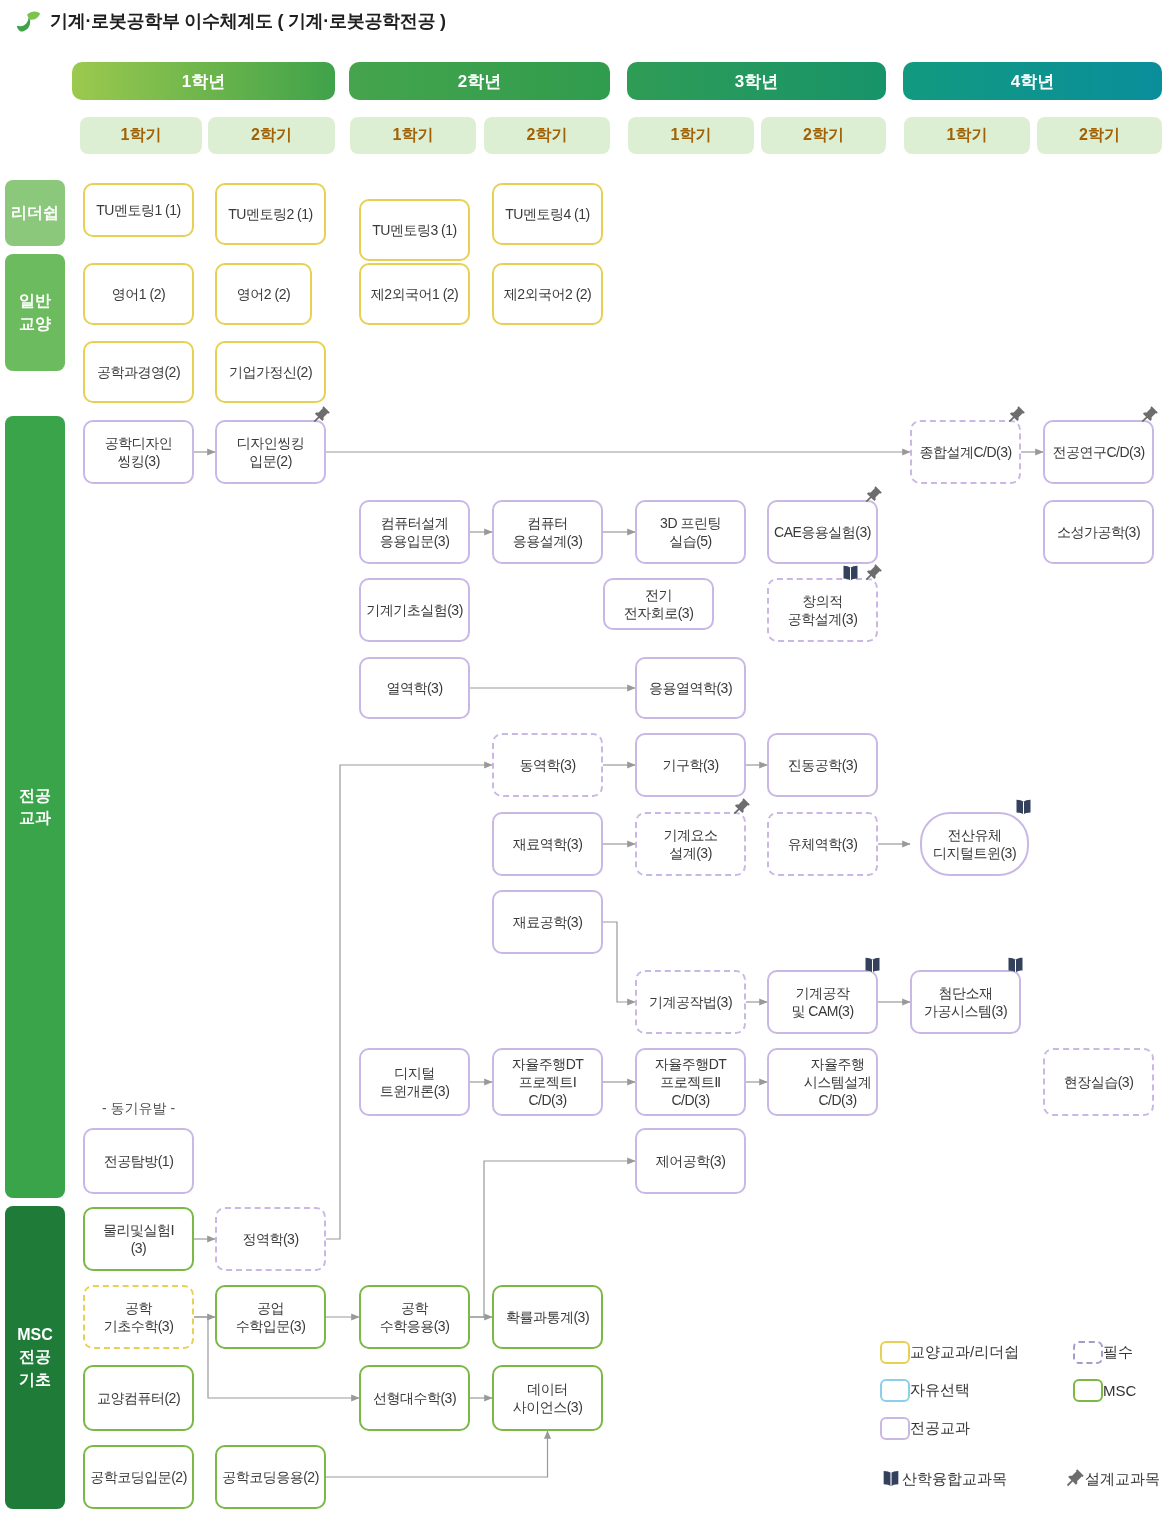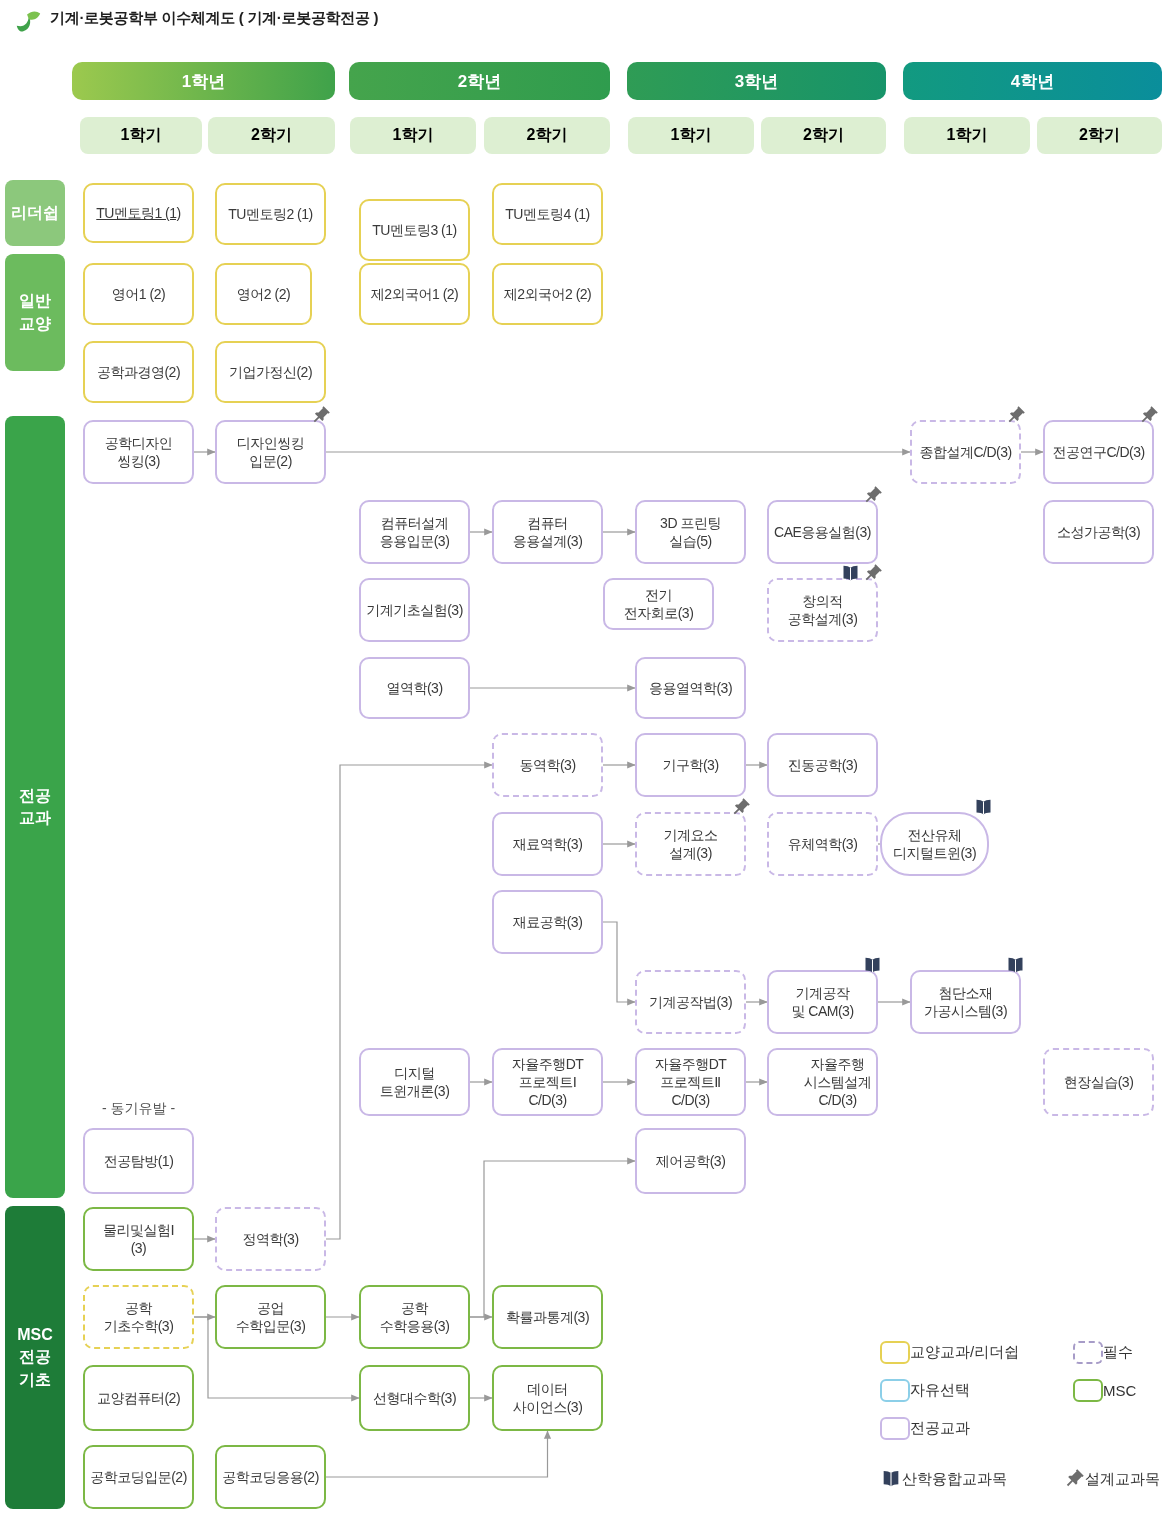--- a/index.html
+++ b/index.html
@@ -1,22 +1,22 @@
 <!DOCTYPE html>
 <html><head>
 <meta charset="utf-8">
 <style>
   * { margin:0; padding:0; box-sizing:border-box; }
   body { background:#ffffff; font-family:"Liberation Sans","DejaVu Sans",sans-serif; }
   .canvas { position:relative; width:1166px; height:1514px; background:#fff; overflow:hidden; }
   .logo { position:absolute; left:13px; top:6px; width:30px; height:30px; }
-  .page-title { position:absolute; left:50px; top:9px; font-size:15px; font-weight:bold; color:#1f1f1f; letter-spacing:-0.3px; }
+  .page-title { position:absolute; left:50px; top:9px; font-size:18px; font-weight:bold; color:#1f1f1f; letter-spacing:-0.3px; }
   .year-header { position:absolute; top:62px; height:38px; border-radius:10px; color:#fff;
                  font-weight:bold; font-size:17px; display:flex; align-items:center; justify-content:center; }
-  .sem-header  { position:absolute; top:117px; height:37px; border-radius:8px; color:#000000;
+  .sem-header  { position:absolute; top:117px; height:37px; border-radius:8px; color:#a16207;
                  font-weight:bold; font-size:16px; display:flex; align-items:center; justify-content:center; }
   .side-cat { position:absolute; left:5px; width:60px; border-radius:8px; color:#fff; font-weight:bold;
               font-size:16px; display:flex; align-items:center; justify-content:center; text-align:center;
               white-space:pre-line; line-height:1.4; }
   .edges { position:absolute; left:0; top:0; pointer-events:none; }
   .course { position:absolute; background:#fff; border:2px solid #ccc; border-radius:10px;
             display:flex; align-items:center; justify-content:center; text-align:center;
             font-size:14px; color:#3a3a3a; line-height:1.3; white-space:pre-line;
             letter-spacing:-0.5px; padding:2px; }
   .course.dashed { border-style:dashed; }
@@ -84,21 +84,21 @@
     <div class="sem-header" style="left: 904px; width: 126px; background: rgb(221, 239, 210);">1학기</div>
     <div class="sem-header" style="left: 1037px; width: 125px; background: rgb(221, 239, 210);">2학기</div>
     <div class="side-cat" style="top: 180px; height: 66px; background: rgb(140, 200, 124);">리더쉽</div>
     <div class="side-cat" style="top: 254px; height: 117px; background: rgb(108, 187, 94);">일반
 교양</div>
     <div class="side-cat" style="top: 416px; height: 782px; background: rgb(58, 164, 74);">전공
 교과</div>
     <div class="side-cat" style="top: 1206px; height: 303px; background: rgb(30, 124, 56);">MSC
 전공
 기초</div>
-    <div class="course" style="left: 83px; top: 183px; width: 111px; height: 60px; border-color: rgb(230, 209, 84); text-decoration: underline;"><span class="course-label">TU멘토링1 (1)</span></div>
+    <div class="course" style="left: 83px; top: 183px; width: 111px; height: 54px; border-color: rgb(230, 209, 84);"><span class="course-label">TU멘토링1 (1)</span></div>
     <div class="course" style="left: 83px; top: 263px; width: 111px; height: 62px; border-color: rgb(230, 209, 84);"><span class="course-label">영어1 (2)</span></div>
     <div class="course" style="left: 83px; top: 341px; width: 111px; height: 62px; border-color: rgb(230, 209, 84);"><span class="course-label">공학과경영(2)</span></div>
     <div class="course" style="left: 83px; top: 420px; width: 111px; height: 64px; border-color: rgb(201, 184, 230);"><span class="course-label">공학디자인
 씽킹(3)</span></div>
     <div class="course" style="left: 83px; top: 1128px; width: 111px; height: 66px; border-color: rgb(201, 184, 230);"><span class="course-label">전공탐방(1)</span></div>
     <div class="course" style="left: 83px; top: 1207px; width: 111px; height: 64px; border-color: rgb(124, 184, 69);"><span class="course-label">물리및실험Ⅰ
 (3)</span></div>
     <div class="course dashed" style="left: 83px; top: 1285px; width: 111px; height: 64px; border-color: rgb(230, 209, 84);"><span class="course-label">공학
 기초수학(3)</span></div>
     <div class="course" style="left: 83px; top: 1365px; width: 111px; height: 66px; border-color: rgb(124, 184, 69);"><span class="course-label">교양컴퓨터(2)</span></div>
@@ -179,21 +179,21 @@
           <path d="M12 5.5v14.5" stroke="#ffffff" stroke-width="1.2" fill="none"></path>
         </svg></div></div>
     <div class="course" style="left: 767px; top: 1048px; width: 111px; height: 68px; border-color: rgb(201, 184, 230); padding-left: 32px;"><span class="course-label">자율주행
 시스템설계
 C/D(3)</span></div>
     <div class="course dashed" style="left: 910px; top: 420px; width: 111px; height: 64px; border-color: rgb(201, 184, 230);"><span class="course-label">종합설계C/D(3)</span><div class="icon-row"><svg viewBox="0 0 24 24">
           <g transform="rotate(45 12 12)">
             <path d="M16 11V4h1V2H7v2h1v7l-2 2v2h5v7h2v-7h5v-2l-2-2z" fill="#6d6d6d"></path>
           </g>
         </svg></div></div>
-    <div class="course" style="left: 880px; top: 812px; width: 109px; height: 64px; border-color: rgb(201, 184, 230); border-radius: 30px;"><span class="course-label">전산유체
+    <div class="course" style="left: 920px; top: 812px; width: 109px; height: 64px; border-color: rgb(201, 184, 230); border-radius: 30px;"><span class="course-label">전산유체
 디지털트윈(3)</span><div class="icon-row"><svg viewBox="0 0 24 24">
           <path d="M12 5.5C10.2 4 7.7 3.2 4 3.2v14.6c3.7 0 6.2.8 8 2.2 1.8-1.4 4.3-2.2 8-2.2V3.2c-3.7 0-6.2.8-8 2.3z" fill="#33415c"></path>
           <path d="M12 5.5v14.5" stroke="#ffffff" stroke-width="1.2" fill="none"></path>
         </svg></div></div>
     <div class="course" style="left: 910px; top: 970px; width: 111px; height: 64px; border-color: rgb(201, 184, 230);"><span class="course-label">첨단소재
 가공시스템(3)</span><div class="icon-row"><svg viewBox="0 0 24 24">
           <path d="M12 5.5C10.2 4 7.7 3.2 4 3.2v14.6c3.7 0 6.2.8 8 2.2 1.8-1.4 4.3-2.2 8-2.2V3.2c-3.7 0-6.2.8-8 2.3z" fill="#33415c"></path>
           <path d="M12 5.5v14.5" stroke="#ffffff" stroke-width="1.2" fill="none"></path>
         </svg></div></div>
     <div class="course" style="left: 1043px; top: 420px; width: 111px; height: 64px; border-color: rgb(201, 184, 230);"><span class="course-label">전공연구C/D(3)</span><div class="icon-row"><svg viewBox="0 0 24 24">

